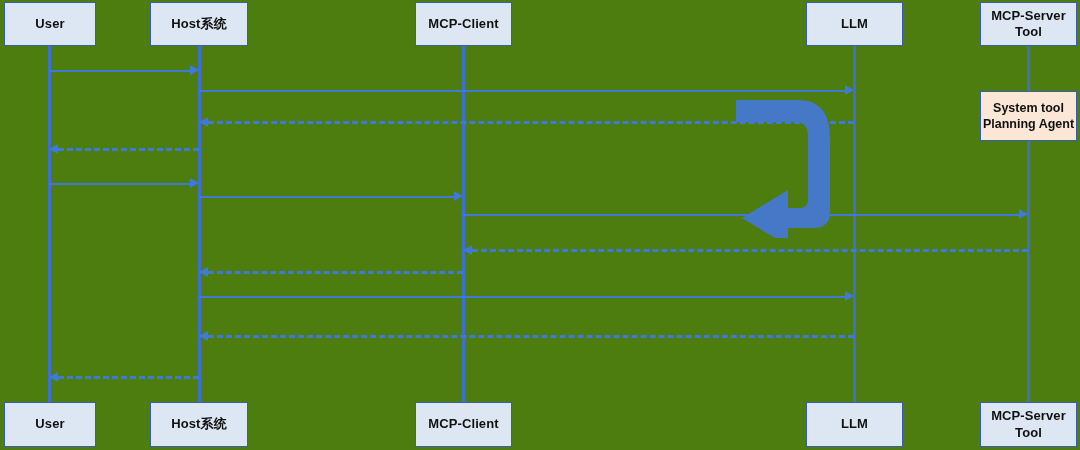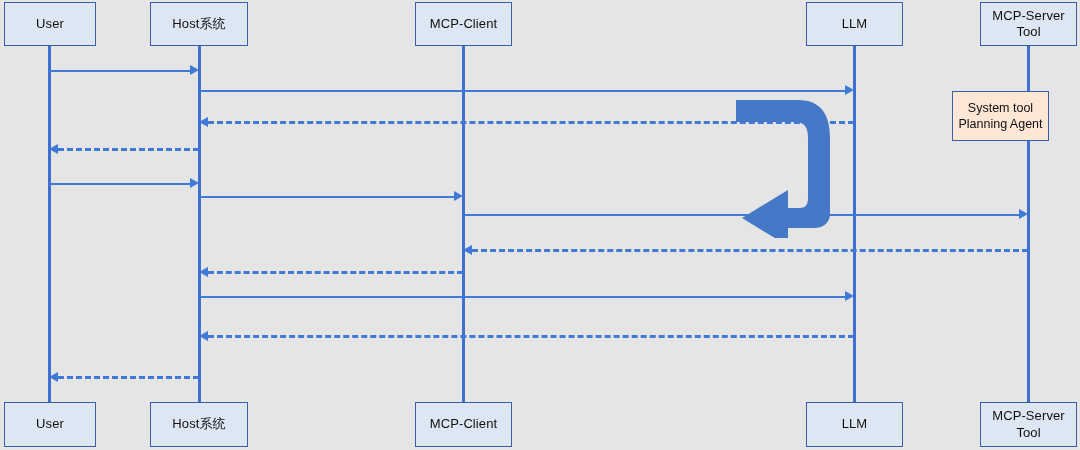--- a/index.html
+++ b/index.html
@@ -1,17 +1,17 @@
 <!DOCTYPE html>
 <html><head>
 <meta charset="utf-8">
 <style>
   html,body{margin:0;padding:0;background:#000;}
   body{width:1080px;height:450px;overflow:hidden;font-family:"Liberation Sans",sans-serif;}
-  #stage{position:relative;width:1080px;height:450px;background:#e5e5e5;}
+  #stage{position:relative;width:1080px;height:450px;background:#4d7c0f;font-weight:bold;}
   .node-box{
     position:absolute;box-sizing:border-box;
     background:#dde6f3;border:1.6px solid #3a5fa8;
     display:flex;align-items:center;justify-content:center;
     color:#111;font-size:13px;line-height:1.25;text-align:center;
     letter-spacing:.1px;
   }
   .note-box{
     position:absolute;box-sizing:border-box;
     background:#fce6d5;border:1.6px solid #3a5fa8;
@@ -36,21 +36,21 @@
   <div class="lifeline" style="left:462px;top:44px;height:360px;"></div>
   <div class="lifeline" style="left:853px;top:44px;height:360px;"></div>
   <div class="lifeline" style="left:1027px;top:44px;height:360px;"></div>
 
   <div class="node-box" style="left:4px;top:2px;width:92px;height:44px;">User</div>
   <div class="node-box" style="left:150px;top:2px;width:98px;height:44px;">Host系统</div>
   <div class="node-box" style="left:415px;top:2px;width:97px;height:44px;">MCP-Client</div>
   <div class="node-box" style="left:806px;top:2px;width:97px;height:44px;">LLM</div>
   <div class="node-box" style="left:980px;top:2px;width:97px;height:44px;">MCP-Server Tool</div>
 
-  <div class="note-box" style="left:952px;top:91px;width:97px;height:50px;">
+  <div class="note-box" style="left:980px;top:91px;width:97px;height:50px;">
     <span>System tool Planning Agent</span>
   </div>
 
   <div class="msg" style="left:49px;top:70px;width:141px;"></div>
   <div class="head-r" style="left:190px;top:65px;"></div>
 
   <div class="msg" style="left:199px;top:90px;width:646px;"></div>
   <div class="head-r" style="left:845px;top:85px;"></div>
 
   <div class="msg dashed" style="left:208px;top:121px;width:646px;"></div>

